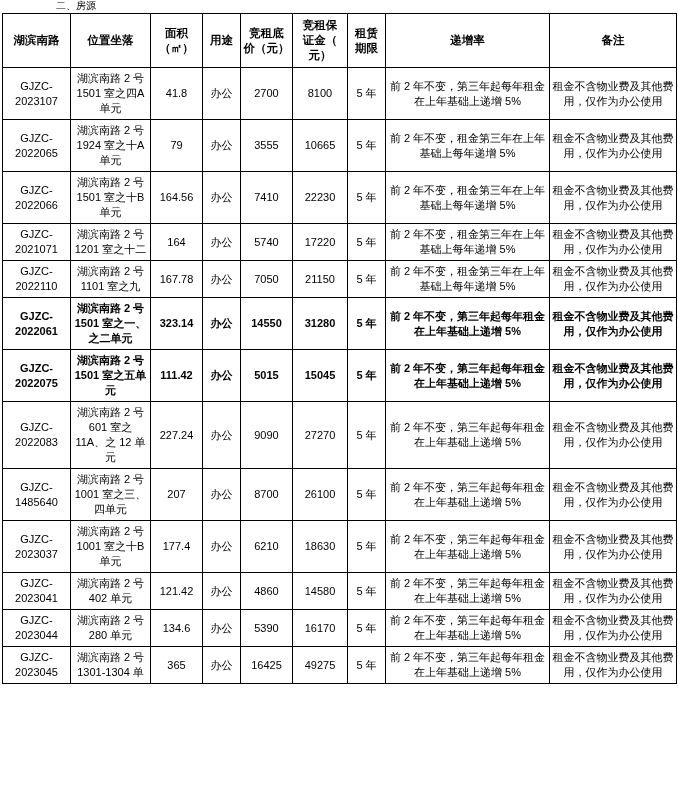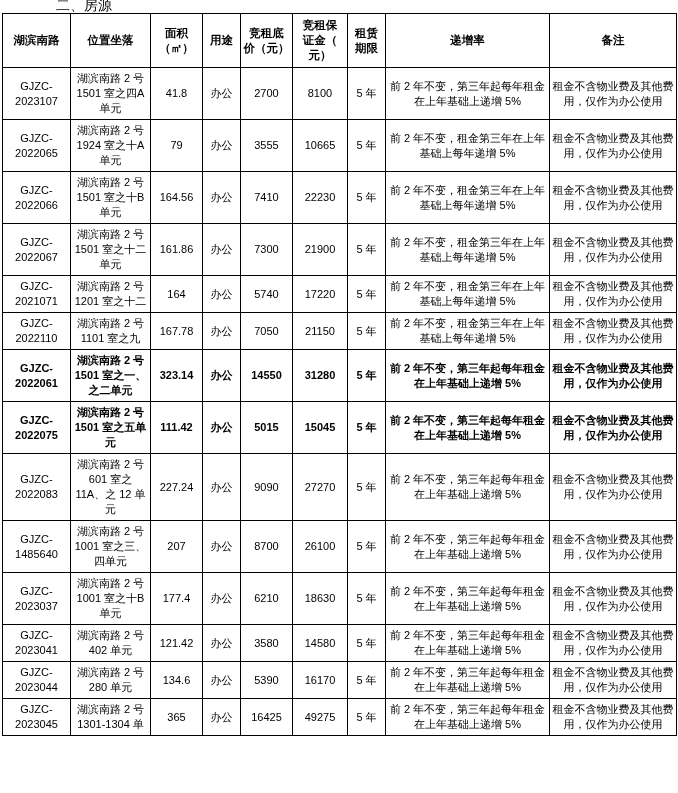--- a/index.html
+++ b/index.html
@@ -12,28 +12,27 @@
     font-family: "Liberation Sans", "DejaVu Sans", sans-serif;
     color: #000000;
   }
   .page {
     width: 678px;
     position: relative;
     box-sizing: border-box;
     padding: 0;
   }
   .pretext {
-    font-size: 14px;
+    font-size: 10px;
     line-height: 12px;
     padding: 0 0 1px 56px;
     color: #000;
     white-space: nowrap;
     overflow: hidden;
     height: 12px;
-    font-family: Liberation Mono, monospace;
   }
   table.lease {
     border-collapse: collapse;
     width: 674px;
     margin-left: 2px;
     table-layout: fixed;
   }
   table.lease th, table.lease td {
     border: 1px solid #000000;
     text-align: center;
@@ -125,31 +124,20 @@
           <td class="cell-loc">湖滨南路 2 号 1501 室之十B单元</td>
           <td class="cell-num">164.56</td>
           <td class="cell-num">办公</td>
           <td class="cell-num">7410</td>
           <td class="cell-num">22230</td>
           <td class="cell-num">5 年</td>
           <td class="cell-esc">前 2 年不变，租金第三年在上年基础上每年递增 5%</td>
           <td class="cell-note">租金不含物业费及其他费用，仅作为办公使用</td>
         </tr>
         <tr>
-          <td class="cell-code">GJZC-2022067</td>
-          <td class="cell-loc">湖滨南路 2 号 1501 室之十二单元</td>
-          <td class="cell-num">161.86</td>
-          <td class="cell-num">办公</td>
-          <td class="cell-num">7300</td>
-          <td class="cell-num">21900</td>
-          <td class="cell-num">5 年</td>
-          <td class="cell-esc">前 2 年不变，租金第三年在上年基础上每年递增 5%</td>
-          <td class="cell-note">租金不含物业费及其他费用，仅作为办公使用</td>
-        </tr>
-        <tr>
           <td class="cell-code">GJZC-2021071</td>
           <td class="cell-loc">湖滨南路 2 号 1201 室之十二</td>
           <td class="cell-num">164</td>
           <td class="cell-num">办公</td>
           <td class="cell-num">5740</td>
           <td class="cell-num">17220</td>
           <td class="cell-num">5 年</td>
           <td class="cell-esc">前 2 年不变，租金第三年在上年基础上每年递增 5%</td>
           <td class="cell-note">租金不含物业费及其他费用，仅作为办公使用</td>
         </tr>
@@ -217,21 +205,21 @@
           <td class="cell-num">18630</td>
           <td class="cell-num">5 年</td>
           <td class="cell-esc">前 2 年不变，第三年起每年租金在上年基础上递增 5%</td>
           <td class="cell-note">租金不含物业费及其他费用，仅作为办公使用</td>
         </tr>
         <tr>
           <td class="cell-code">GJZC-2023041</td>
           <td class="cell-loc">湖滨南路 2 号 402 单元</td>
           <td class="cell-num">121.42</td>
           <td class="cell-num">办公</td>
-          <td class="cell-num">3580</td>
+          <td class="cell-num">4860</td>
           <td class="cell-num">14580</td>
           <td class="cell-num">5 年</td>
           <td class="cell-esc">前 2 年不变，第三年起每年租金在上年基础上递增 5%</td>
           <td class="cell-note">租金不含物业费及其他费用，仅作为办公使用</td>
         </tr>
         <tr>
           <td class="cell-code">GJZC-2023044</td>
           <td class="cell-loc">湖滨南路 2 号 280 单元</td>
           <td class="cell-num">134.6</td>
           <td class="cell-num">办公</td>

